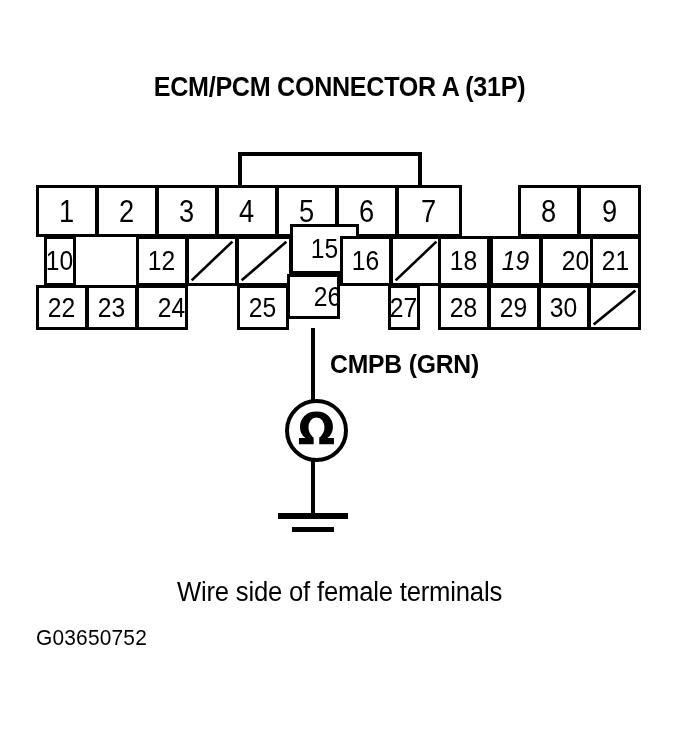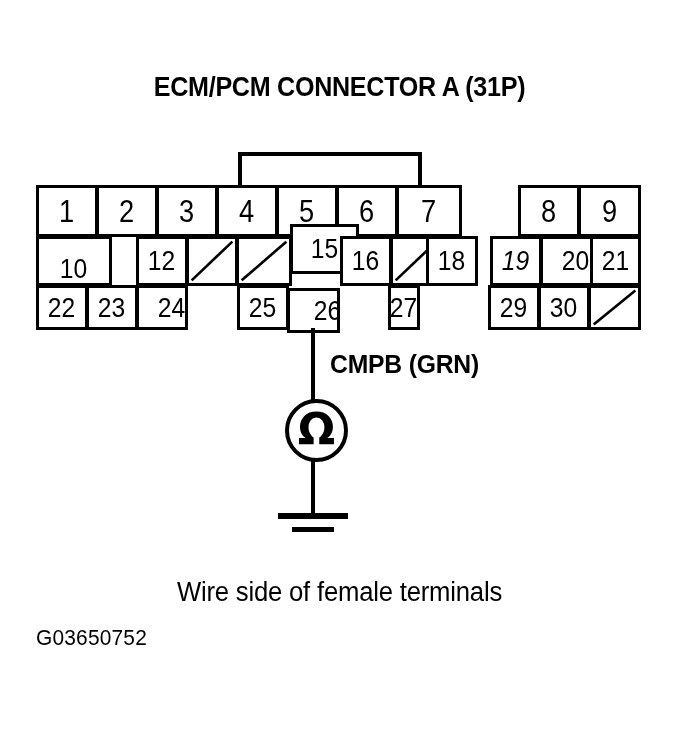--- a/index.html
+++ b/index.html
@@ -194,21 +194,21 @@
     <div class="cell row1" style="left:396px; top:185px; width:66px; height:52px;">
       <span class="num">7</span>
     </div>
     <div class="cell row1" style="left:518px; top:185px; width:62px; height:52px;">
       <span class="num">8</span>
     </div>
     <div class="cell row1" style="left:578px; top:185px; width:63px; height:52px;">
       <span class="num">9</span>
     </div>
 
-    <div class="cell row2" style="left:36px;  top:236px; width:76px; height:50px;align-items:flex-end;">
+    <div class="cell row2" style="left:44px;  top:236px; width:32px; height:50px;">
       <span class="num">10</span>
     </div>
     <div class="cell row2" style="left:136px; top:236px; width:52px; height:50px;align-items:center;">
       <span class="num">12</span>
     </div>
     <div class="cell row2 blank" style="left:186px; top:236px; width:52px; height:50px;">
       <svg class="slash" viewBox="0 0 52 50" preserveAspectRatio="none">
         <line x1="3" y1="47" x2="49" y2="3"></line>
       </svg>
     </div>
@@ -221,21 +221,21 @@
       <span class="num">15</span>
     </div>
     <div class="cell row2" style="left:340px; top:236px; width:52px; height:50px;">
       <span class="num">16</span>
     </div>
     <div class="cell row2 blank" style="left:390px; top:236px; width:52px; height:50px;">
       <svg class="slash" viewBox="0 0 52 50" preserveAspectRatio="none">
         <line x1="3" y1="47" x2="49" y2="3"></line>
       </svg>
     </div>
-    <div class="cell row2" style="left:426px; top:236px; width:52px; height:50px;">
+    <div class="cell row2" style="left:438px; top:236px; width:52px; height:50px;">
       <span class="num">18</span>
     </div>
     <div class="cell row2" style="left:490px; top:236px; width:52px; height:50px;font-style:italic;">
       <span class="num">19</span>
     </div>
     <div class="cell row2" style="left:540px; top:236px; width:71px; height:50px;">
       <span class="num">20</span>
     </div>
     <div class="cell row2" style="left:590px; top:236px; width:51px; height:50px;">
       <span class="num">21</span>
@@ -246,25 +246,28 @@
     </div>
     <div class="cell row3" style="left:86px;  top:285px; width:52px; height:45px;">
       <span class="num">23</span>
     </div>
     <div class="cell row3" style="left:136px; top:285px; width:52px; height:45px;padding-left:20px;">
       <span class="num">24</span>
     </div>
     <div class="cell row3" style="left:237px; top:285px; width:52px; height:45px;">
       <span class="num">25</span>
     </div>
-    <div class="cell row3" style="left:287px; top:288px; width:53px; height:45px;padding-left:28px;">
+    <div class="cell row3" style="left:287px; top:274px; width:53px; height:45px;padding-left:28px;">
       <span class="num">26</span>
     </div>
     <div class="cell row3" style="left:388px; top:285px; width:32px; height:45px;">
       <span class="num">27</span>
+    </div>
+    <div class="cell row3" style="left:438px; top:285px; width:52px; height:45px;">
+      <span class="num">28</span>
     </div>
     <div class="cell row3" style="left:488px; top:285px; width:52px; height:45px;">
       <span class="num">29</span>
     </div>
     <div class="cell row3" style="left:538px; top:285px; width:52px; height:45px;">
       <span class="num">30</span>
     </div>
     <div class="cell row3 blank" style="left:588px; top:285px; width:53px; height:45px;">
       <svg class="slash" viewBox="0 0 53 45" preserveAspectRatio="none">
         <line x1="3" y1="42" x2="50" y2="3"></line>

